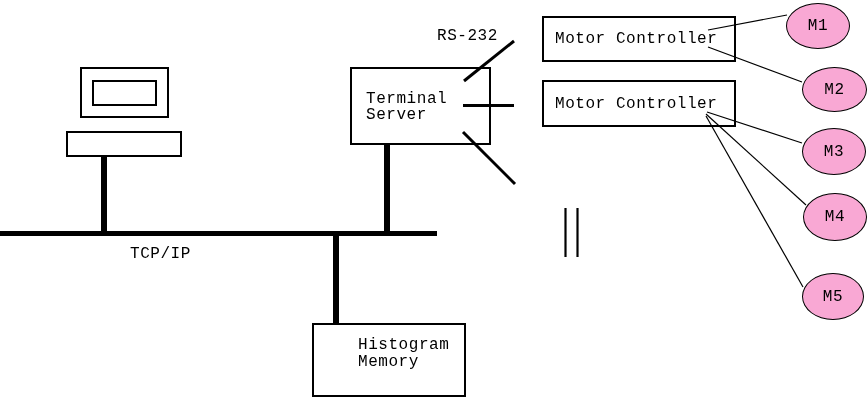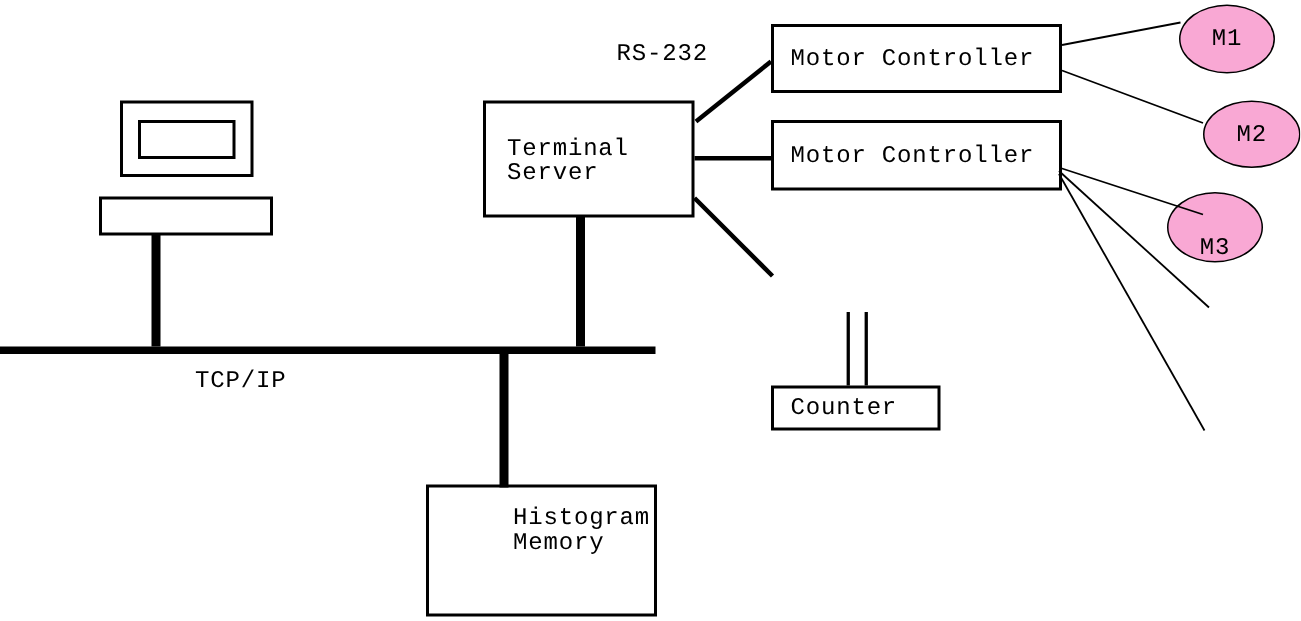--- a/index.html
+++ b/index.html
@@ -9,51 +9,51 @@
     height: 414px;
     background: #ffffff;
     font-family: "Liberation Mono", "DejaVu Sans Mono", monospace;
     font-size: 16px;
     color: #000000;
     overflow: hidden;
   }
   .abs { position: absolute; box-sizing: border-box; }
   .outline { border: 2px solid #000000; background: #ffffff; }
   .label { letter-spacing: 0.55px; white-space: nowrap; line-height: 16px; }
-  .box { border: 2px solid #000000; background: #ffffff; letter-spacing: 0.55px; }
+  .box { border: 2px solid #000000; background: #ffffff; letter-spacing: 0.55px; margin-left: 28px; }
   .vcenter { display: flex; align-items: center; }
   .two-line { white-space: pre-line; }
   .ellipse {
     border: 1.5px solid #000000;
     border-radius: 50%;
     background: #f9a8d4;
     display: flex;
     align-items: center;
     justify-content: center;
     letter-spacing: 0.55px;
   }
   
   .monitor  { left: 80px;  top: 67px;  width: 89px;  height: 51px; }
   .screen   { left: 92px;  top: 80px;  width: 65px;  height: 26px; }
   .keyboard { left: 66px;  top: 131px; width: 116px; height: 26px; }
   
   .computer-label { left: 65px;  top: 166px; }
   .bus-label      { left: 130px; top: 246px; }
-  .serial-label   { left: 411px; top: 28px; text-align: right; }
+  .serial-label   { left: 437px; top: 28px; text-align: right; }
   
   .ts   { left: 322px; top: 67px;  width: 141px; height: 78px; padding: 22px 0 0 14px; line-height: 16px; }
   .mc1  { left: 514px; top: 16px;  width: 194px; height: 46px; padding-left: 11px; }
   .mc2  { left: 514px; top: 80px;  width: 194px; height: 47px; padding-left: 11px; }
   .cbox { left: 514px; top: 171px; width: 167px; height: 37px; padding-left: 11px; }
   .cnt  { left: 514px; top: 257px; width: 113px; height: 30px; padding-left: 11px; }
-  .hist { left: 284px; top: 323px; width: 154px; height: 88px; padding: 12px 0 0 56px; line-height: 17px; }
+  .hist { left: 284px; top: 323px; width: 154px; height: 74px; padding: 12px 0 0 44px; line-height: 17px; }
   
   .m1 { left: 786px; top: 3px;   width: 64px; height: 46px; }
   .m2 { left: 802px; top: 67px;  width: 65px; height: 45px; }
-  .m3 { left: 778px; top: 128px; width: 64px; height: 47px; align-items: flex-end; }
+  .m3 { left: 802px; top: 128px; width: 64px; height: 47px; }
   .m4 { left: 803px; top: 193px; width: 64px; height: 48px; }
   .m5 { left: 802px; top: 273px; width: 62px; height: 47px; }
   svg.wires { position: absolute; left: 0; top: 0; pointer-events: none; }
   svg.wires line { stroke: #000000; }
 </style>
 </head>
 <body>
 
 <div class="stage">
 
@@ -71,37 +71,40 @@
 
   <div class="abs box vcenter mc1">
     <span>Motor Controller</span>
   </div>
 
   <div class="abs box vcenter mc2">
     <span>Motor Controller</span>
   </div>
 
 
-  <div class="abs box vcenter cnt">
-    <span>Counter</span>
-  </div>
 
   <div class="abs box hist">
     <span class="two-line">Histogram
 Memory</span>
   </div>
 
   <div class="abs ellipse m1">
     <span>M1</span>
   </div>
   <div class="abs ellipse m2">
     <span>M2</span>
   </div>
   <div class="abs ellipse m3">
     <span>M3</span>
+  </div>
+  <div class="abs ellipse m4">
+    <span>M4</span>
+  </div>
+  <div class="abs ellipse m5">
+    <span>M5</span>
   </div>
 
   <svg class="wires" width="867" height="414" viewBox="0 0 867 414">
 
     <line x1="0" y1="233.5" x2="437" y2="233.5" stroke-width="5"></line>
 
     <line x1="104" y1="156" x2="104" y2="231" stroke-width="6"></line>
     <line x1="387" y1="144" x2="387" y2="231" stroke-width="6"></line>
     <line x1="336" y1="236" x2="336" y2="325" stroke-width="6"></line>
 

